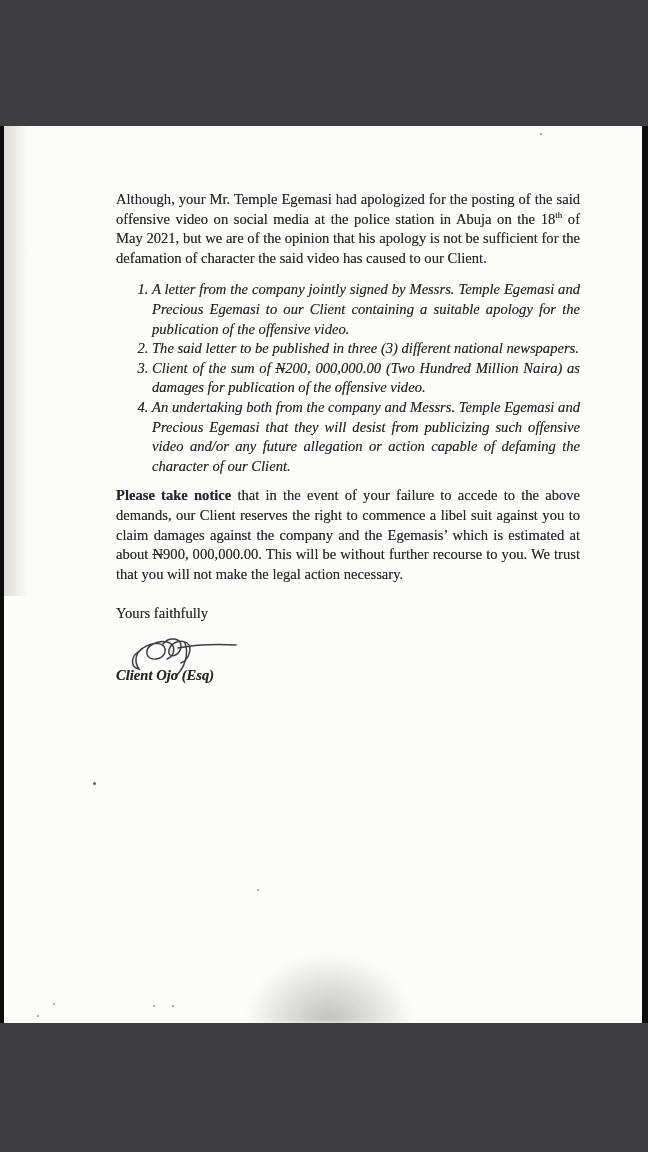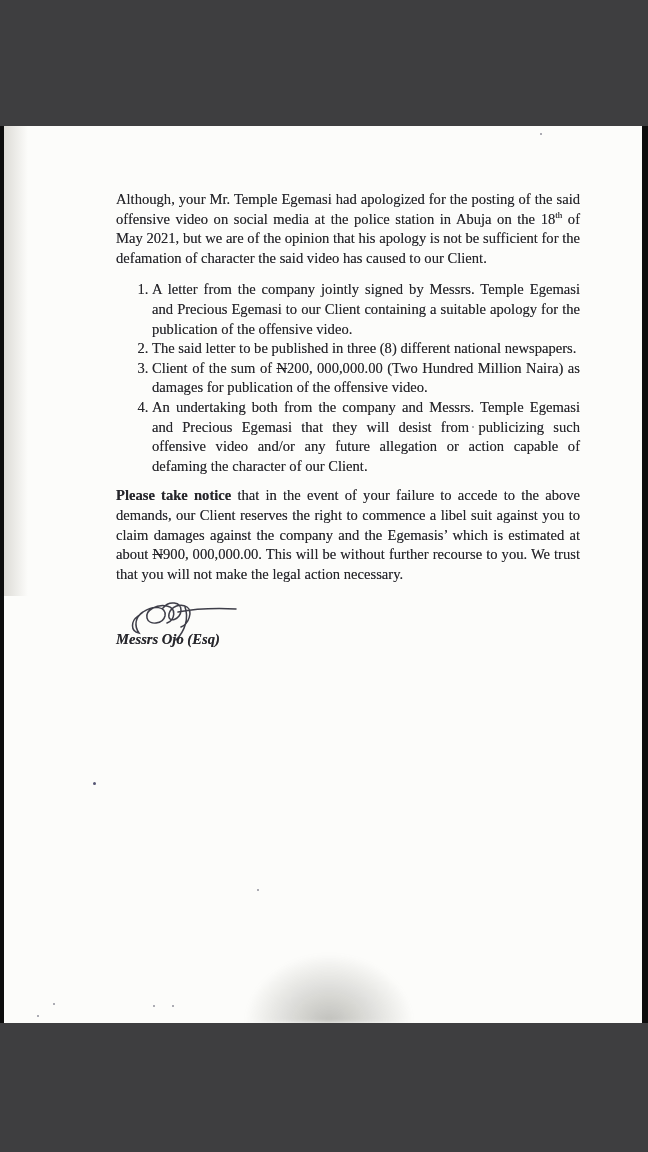--- a/index.html
+++ b/index.html
@@ -29,21 +29,21 @@
   .content {
     position: absolute; top: 0; left: 0; right: 0;
     padding: 64px 62px 0 112px;
     color: #26262b;
     font-size: 14.6px;
     line-height: 19.6px;
     text-align: justify;
     text-shadow: 0 0 0.4px rgba(38,38,43,0.55);
   }
   .content p { margin: 0 0 12px 0; }
-  ol.demands { margin: 6px 0 10px 0; padding-left: 36px; }
+  ol.demands { margin: 6px 0 10px 0; padding-left: 36px; font-style: italic; }
   ol.demands li { text-align: justify; }
   .notice { margin-top: 10px; }
   .valediction { margin: 20px 0 0 0 !important; }
   .firm { margin: 1px 0 0 0 !important; font-weight: bold; font-style: italic; }
   .signature { margin: 8px 0 -14px 6px; height: 48px; }
   .signatory { margin: 0 !important; font-weight: bold; font-style: italic; }
   .naira { text-decoration: line-through; }
   sup.ord { font-size: 9px; line-height: 0; vertical-align: super; }
 
   
@@ -74,35 +74,36 @@
 
     <div class="edge-shadow"></div>
 
     <div class="content">
 
       <p><span>Although, your Mr. Temple Egemasi had apologized for the posting of the said offensive video on social media at the police station in Abuja on the 18</span><sup class="ord">th</sup><span> of May 2021, but we are of the opinion that his apology is not be sufficient for the defamation of character the said video has caused to our Client.</span></p>
 
 
       <ol class="demands">
         <li>A letter from the company jointly signed by Messrs. Temple Egemasi and Precious Egemasi to our Client containing a suitable apology for the publication of the offensive video.</li>
-        <li>The said letter to be published in three (8) different national newspapers.</li>
+        <li>The said letter to be published in three (3) different national newspapers.</li>
         <li><span>Client of the sum of </span><span class="naira">N</span><span>200, 000,000.00</span><span> (Two Hundred Million Naira) as damages for publication of the offensive video.</span></li>
         <li>An undertaking both from the company and Messrs. Temple Egemasi and Precious Egemasi that they will desist from publicizing such offensive video and/or any future allegation or action capable of defaming the character of our Client.</li>
       </ol>
 
       <p class="notice"><strong>Please take notice</strong><span> that in the event of your failure to accede to the above demands, our Client reserves the right to commence a libel suit against you to claim damages against the company and the Egemasis’ which is estimated at about </span><span class="naira">N</span><span>900, 000,000.00</span><span>. This will be without further recourse to you. We trust that you will not make the legal action necessary.</span></p>
 
+      <p class="valediction">Yours faithfully</p>
 
       <div class="signature">
         <svg width="130" height="48" viewBox="0 0 130 48" xmlns="http://www.w3.org/2000/svg">
           <path d="M16 20 C9 25 8 35 17 37 C12 30 13 21 21 16 C31 9 45 10 43 20 C41 28 27 30 25 22 C23 14 35 8 45 10 C55 12 53 24 45 27 M41 12 C47 4 59 6 59 14 C59 24 45 28 47 18 C49 10 59 7 65 11 C71 15 67 28 59 31 M56 16 C72 13 94 12 114 13 M63 11 C67 22 63 35 54 44" stroke="#232330" stroke-width="1.5" fill="none" stroke-linecap="round" opacity="0.88"></path>
         </svg>
       </div>
 
-      <p class="signatory">Messrs Ojo (Esq)</p>
+      <p class="signatory">Client Ojo (Esq)</p>
     </div>
 
     <div class="smudge"></div>
 
     <div class="speck big" style="left:89px; top:656px;"></div>
     <div class="speck" style="left:253px; top:763px;"></div>
     <div class="speck" style="left:33px; top:889px;"></div>
     <div class="speck" style="left:49px; top:877px;"></div>
     <div class="speck" style="left:149px; top:879px;"></div>
     <div class="speck" style="left:168px; top:879px;"></div>

